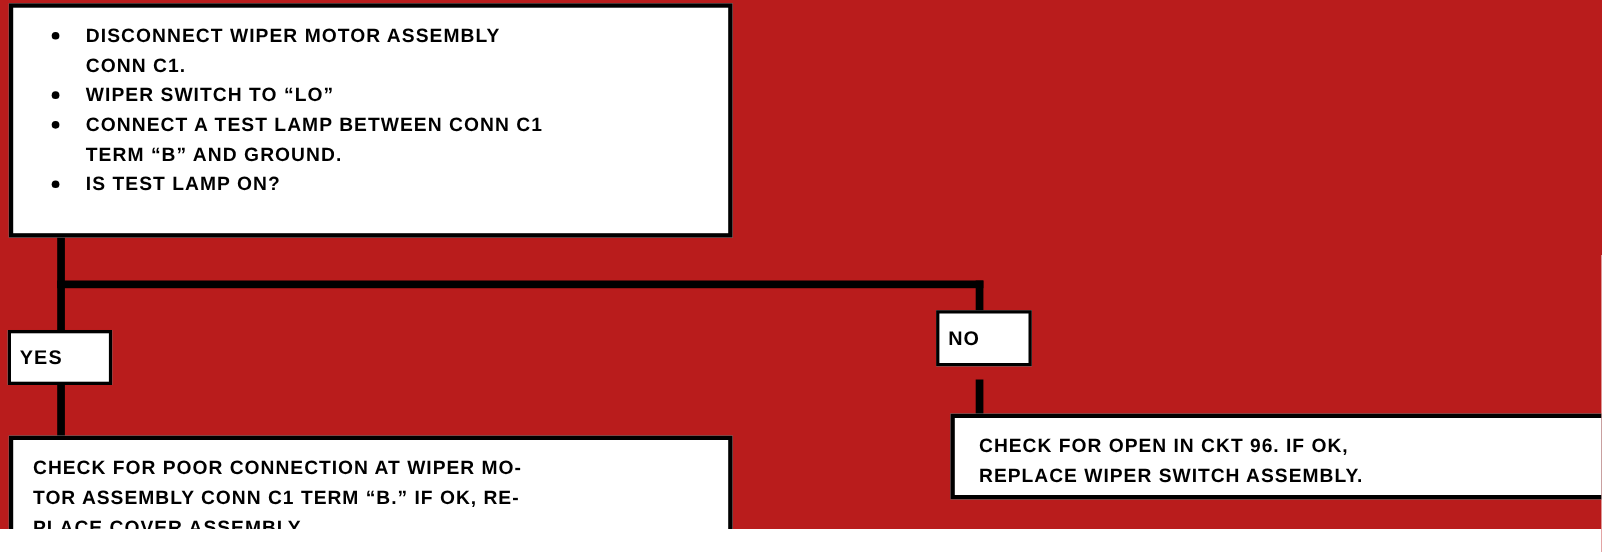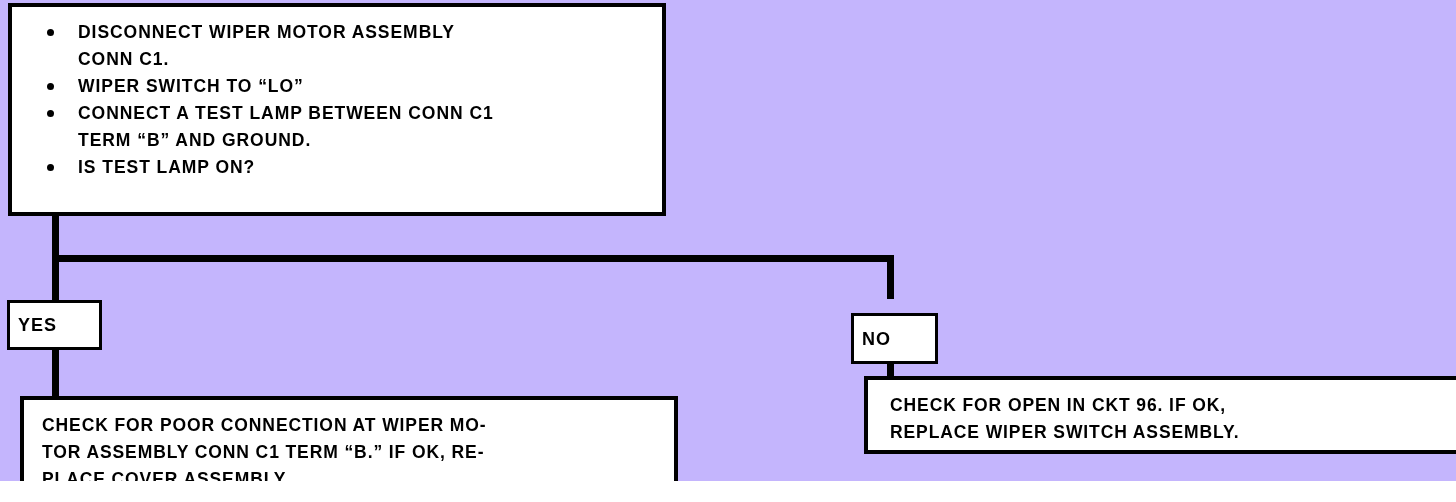--- a/index.html
+++ b/index.html
@@ -7,21 +7,21 @@
     padding: 0;
     background: #ffffff;
   }
   body {
     font-family: "Liberation Sans", sans-serif;
   }
   #canvas {
     position: relative;
     width: 1456px;
     height: 481px;
-    background: #c4b5fd;
+    background: #b91c1c;
     overflow: hidden;
   }
 
   
   .box {
     position: absolute;
     box-sizing: border-box;
     background: #ffffff;
     border: 4px solid #000000;
     z-index: 3;
@@ -144,25 +144,25 @@
   <div class="conn" style="left:887px; top:255px; width:7px; height:44px;"></div>
 
   <div class="conn" style="left:52px; top:348px; width:7px; height:50px;"></div>
 
   <div class="conn" style="left:887px; top:345px; width:7px; height:54px;"></div>
 
   <div class="box thin" style="left:7px; top:300px; width:95px; height:50px;">
     <span class="decision-label">YES</span>
   </div>
 
-  <div class="box thin" style="left:851px; top:313px; width:87px; height:51px;text-decoration:underline;">
+  <div class="box thin" style="left:851px; top:282px; width:87px; height:51px;text-decoration:underline;">
     <span class="decision-label">NO</span>
   </div>
 
-  <div class="box" style="left:20px; top:396px; width:658px; height:99px;padding-left:28px;">
+  <div class="box" style="left:8px; top:396px; width:658px; height:99px;padding-left:28px;">
     <div class="result-text">
       <span class="ln">CHECK FOR POOR CONNECTION AT WIPER MO-</span>
       <span class="ln">TOR ASSEMBLY CONN C1 TERM “B.” IF OK, RE-</span>
       <span class="ln">PLACE COVER ASSEMBLY.</span>
     </div>
   </div>
 
   <div class="box" style="left:848px; top:376px; width:596px; height:78px;margin-left:16px;">
     <div class="result-text" style="left:22px;">
       <span class="ln">CHECK FOR OPEN IN CKT 96.  IF OK,</span>

